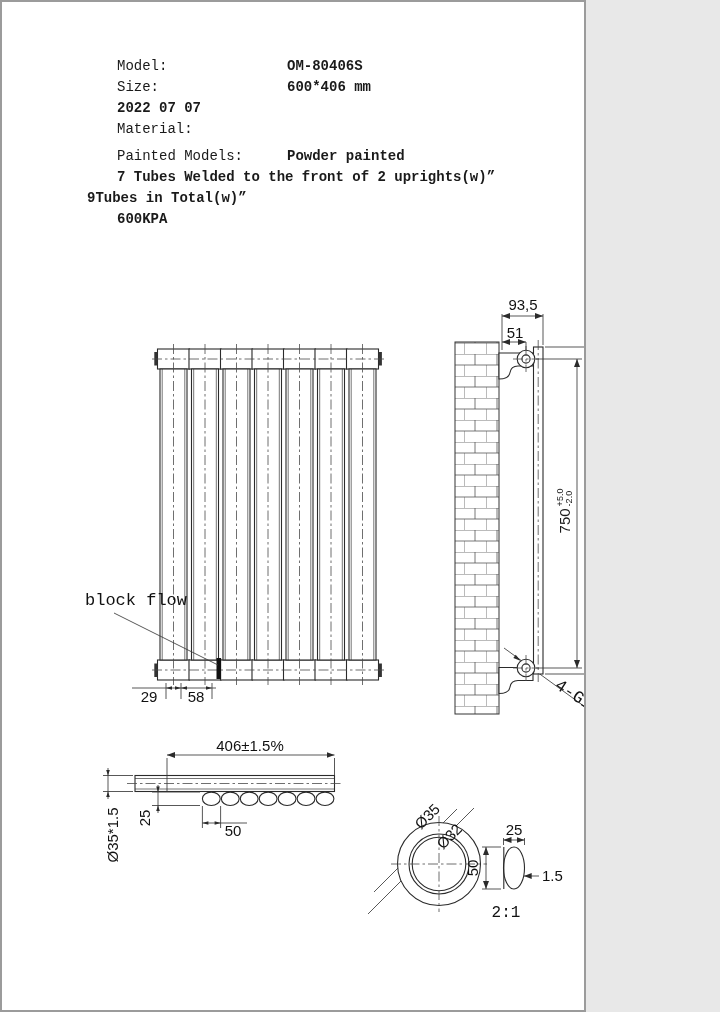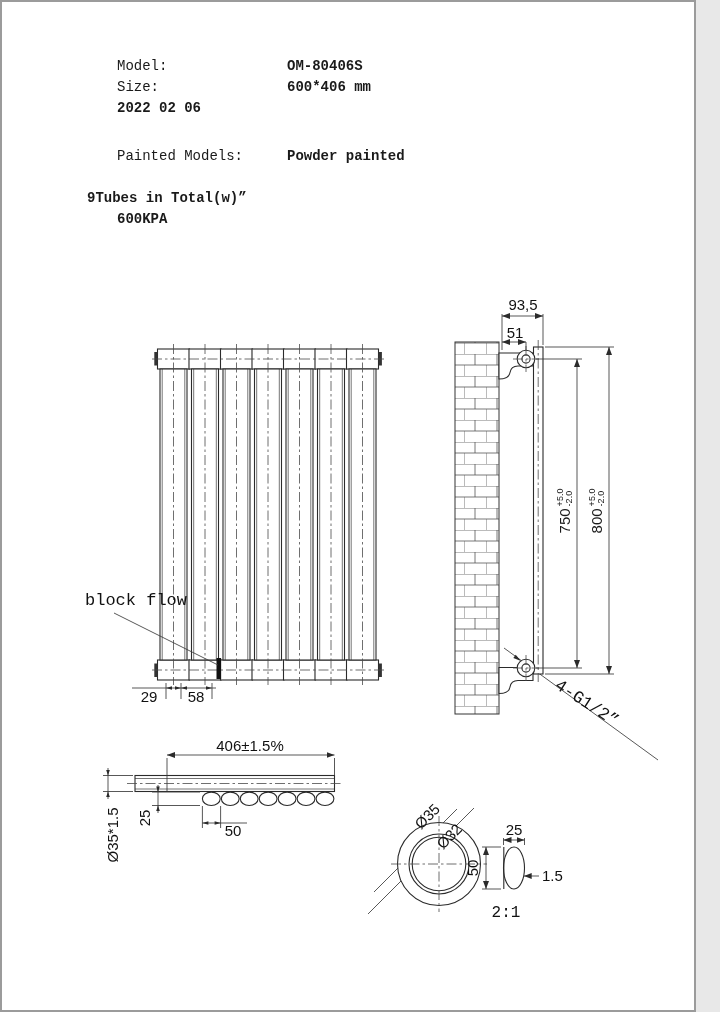--- a/index.html
+++ b/index.html
@@ -1,16 +1,16 @@
 <!DOCTYPE html>
 <html><head>
 <meta charset="utf-8">
 <style>
   html,body{margin:0;padding:0;background:#e8e8e8;}
-  .page{position:relative;width:696px;height:1012px;background:#ffffff;
+  .page{position:relative;width:586px;height:1012px;background:#ffffff;
         border:2px solid #9b9b9b;box-sizing:border-box;overflow:hidden;
         font-family:"Liberation Mono",monospace;color:#1a1a1a;}
   
   .hdr{position:absolute;left:0;top:0;width:720px;padding:55px 0 0 85px;box-sizing:border-box;}
   .hrow{height:21px;display:flex;align-items:flex-start;padding-left:30px;font-size:14px;line-height:19px;}
   .hrow.flush{padding-left:0;}
   .hrow.gap{margin-top:6px;}
   .hlabel{min-width:170px;white-space:pre;}
   .hvalue{white-space:pre;font-weight:bold;}
   
@@ -41,29 +41,31 @@
   <div class="hdr">
     <div class="hrow">
       <span class="hlabel">Model:</span>
       <span class="hvalue">OM-80406S</span>
     </div>
     <div class="hrow">
       <span class="hlabel">Size:</span>
       <span class="hvalue">600*406 mm</span>
     </div>
     <div class="hrow">
-      <span class="hvalue">2022 02 06</span>
-    </div>
-    <div class="hrow">
+      <span class="hvalue">2022 07 07</span>
+    </div>
+    <div class="hrow">
+      <span class="hlabel">Material:</span>
     </div>
     <div class="hrow gap">
       <span class="hlabel">Painted Models:</span>
       <span class="hvalue">Powder painted</span>
     </div>
     <div class="hrow">
+      <span class="hvalue">7 Tubes Welded to the front of 2 uprights(w)”</span>
     </div>
     <div class="hrow flush">
 
       <span class="hvalue">9Tubes in Total(w)”</span>
     </div>
     <div class="hrow">
       <span class="hvalue">600KPA</span>
     </div>
   </div>
 

